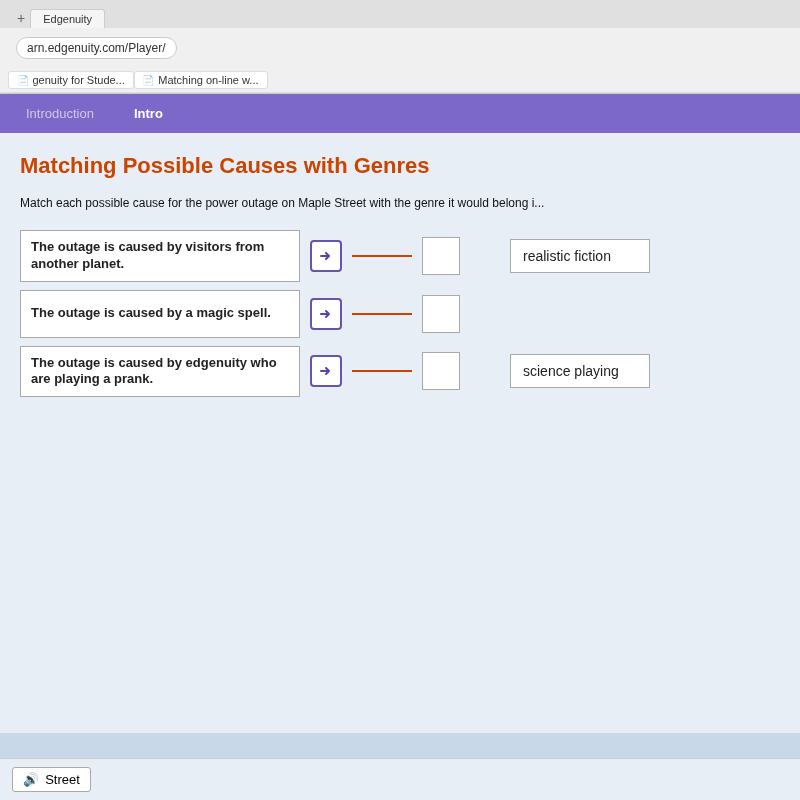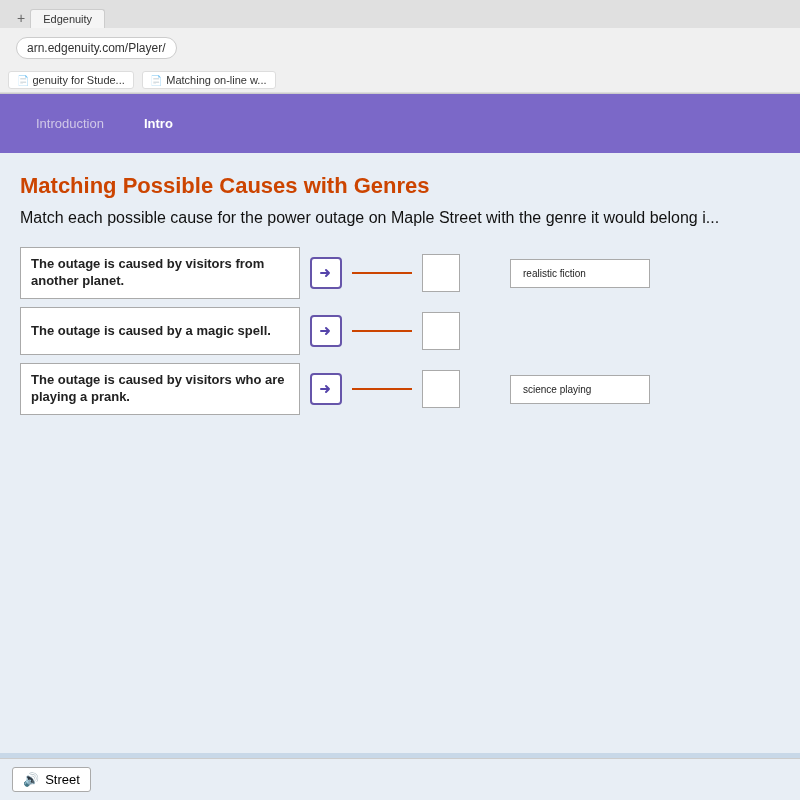--- a/index.html
+++ b/index.html
@@ -52,21 +52,20 @@
       color: #333;
       margin: 5px 8px;
       display: inline-block;
     }
 
     .toolbar-row {
       background: #f0f0f0;
       padding: 3px 8px;
       display: flex;
       align-items: flex-end;
-      gap: 8px;
       border-bottom: 1px solid #ddd;
     }
 
     .bookmark {
       background: #fff;
       border: 1px solid #ddd;
       border-radius: 3px;
       padding: 2px 8px;
       font-size: 11px;
       color: #333;
@@ -74,21 +73,21 @@
     }
 
     .bookmark-icon {
       font-size: 10px;
       margin-right: 3px;
     }
 
     
     .nav-tabs {
       background: #7b68c8;
-      padding: 16px;
+      padding: 6px;
       display: flex;
     }
 
     .nav-tab {
       padding: 6px 20px;
       color: #d0c8e8;
       font-size: 13px;
       cursor: pointer;
     }
 
@@ -101,25 +100,25 @@
     .main-content {
       background: #e8eef5;
       padding: 20px 20px;
       min-height: 600px;
     }
 
     .activity-title {
       color: #cc4400;
       font-size: 22px;
       font-weight: bold;
-      margin-bottom: 8px;
+      margin-bottom: 16px;
     }
 
     .instructions {
-      font-size: 16px;
+      font-size: 12px;
       color: #111;
       margin-bottom: 18px;
       line-height: 1.4;
     }
 
     
     .matching-area {
       display: flex;
       flex-direction: column;
       gap: 8px;
@@ -176,21 +175,21 @@
       border: 1px solid #aaa;
       width: 38px;
       height: 38px;
       flex-shrink: 0;
     }
 
     .genre-label {
       background: #fff;
       border: 1px solid #aaa;
       padding: 8px 12px;
-      font-size: 10px;
+      font-size: 14px;
       color: #222;
       min-width: 140px;
     }
 
     .spacer-connector {
       width: 30px;
       flex-shrink: 0;
     }
 
     
@@ -273,21 +272,21 @@
         <svg viewBox="0 0 16 16" fill="#5544aa">
           <path d="M3 8h8M8 5l3 3-3 3" stroke="#5544aa" stroke-width="2" fill="none" stroke-linecap="round" stroke-linejoin="round"></path>
         </svg>
       </div>
       <div class="connector-line"></div>
       <div class="drop-box"></div>
       <div class="spacer-connector"></div>
     </div>
 
     <div class="match-row">
-      <div class="cause-box">The outage is caused by visitors who are playing a prank.</div>
+      <div class="cause-box">The outage is caused by edgenuity who are playing a prank.</div>
       <div class="arrow-btn">
         <svg viewBox="0 0 16 16" fill="#5544aa">
           <path d="M3 8h8M8 5l3 3-3 3" stroke="#5544aa" stroke-width="2" fill="none" stroke-linecap="round" stroke-linejoin="round"></path>
         </svg>
       </div>
       <div class="connector-line"></div>
       <div class="drop-box"></div>
       <div class="spacer-connector"></div>
       <div class="genre-label">science playing</div>
     </div>

